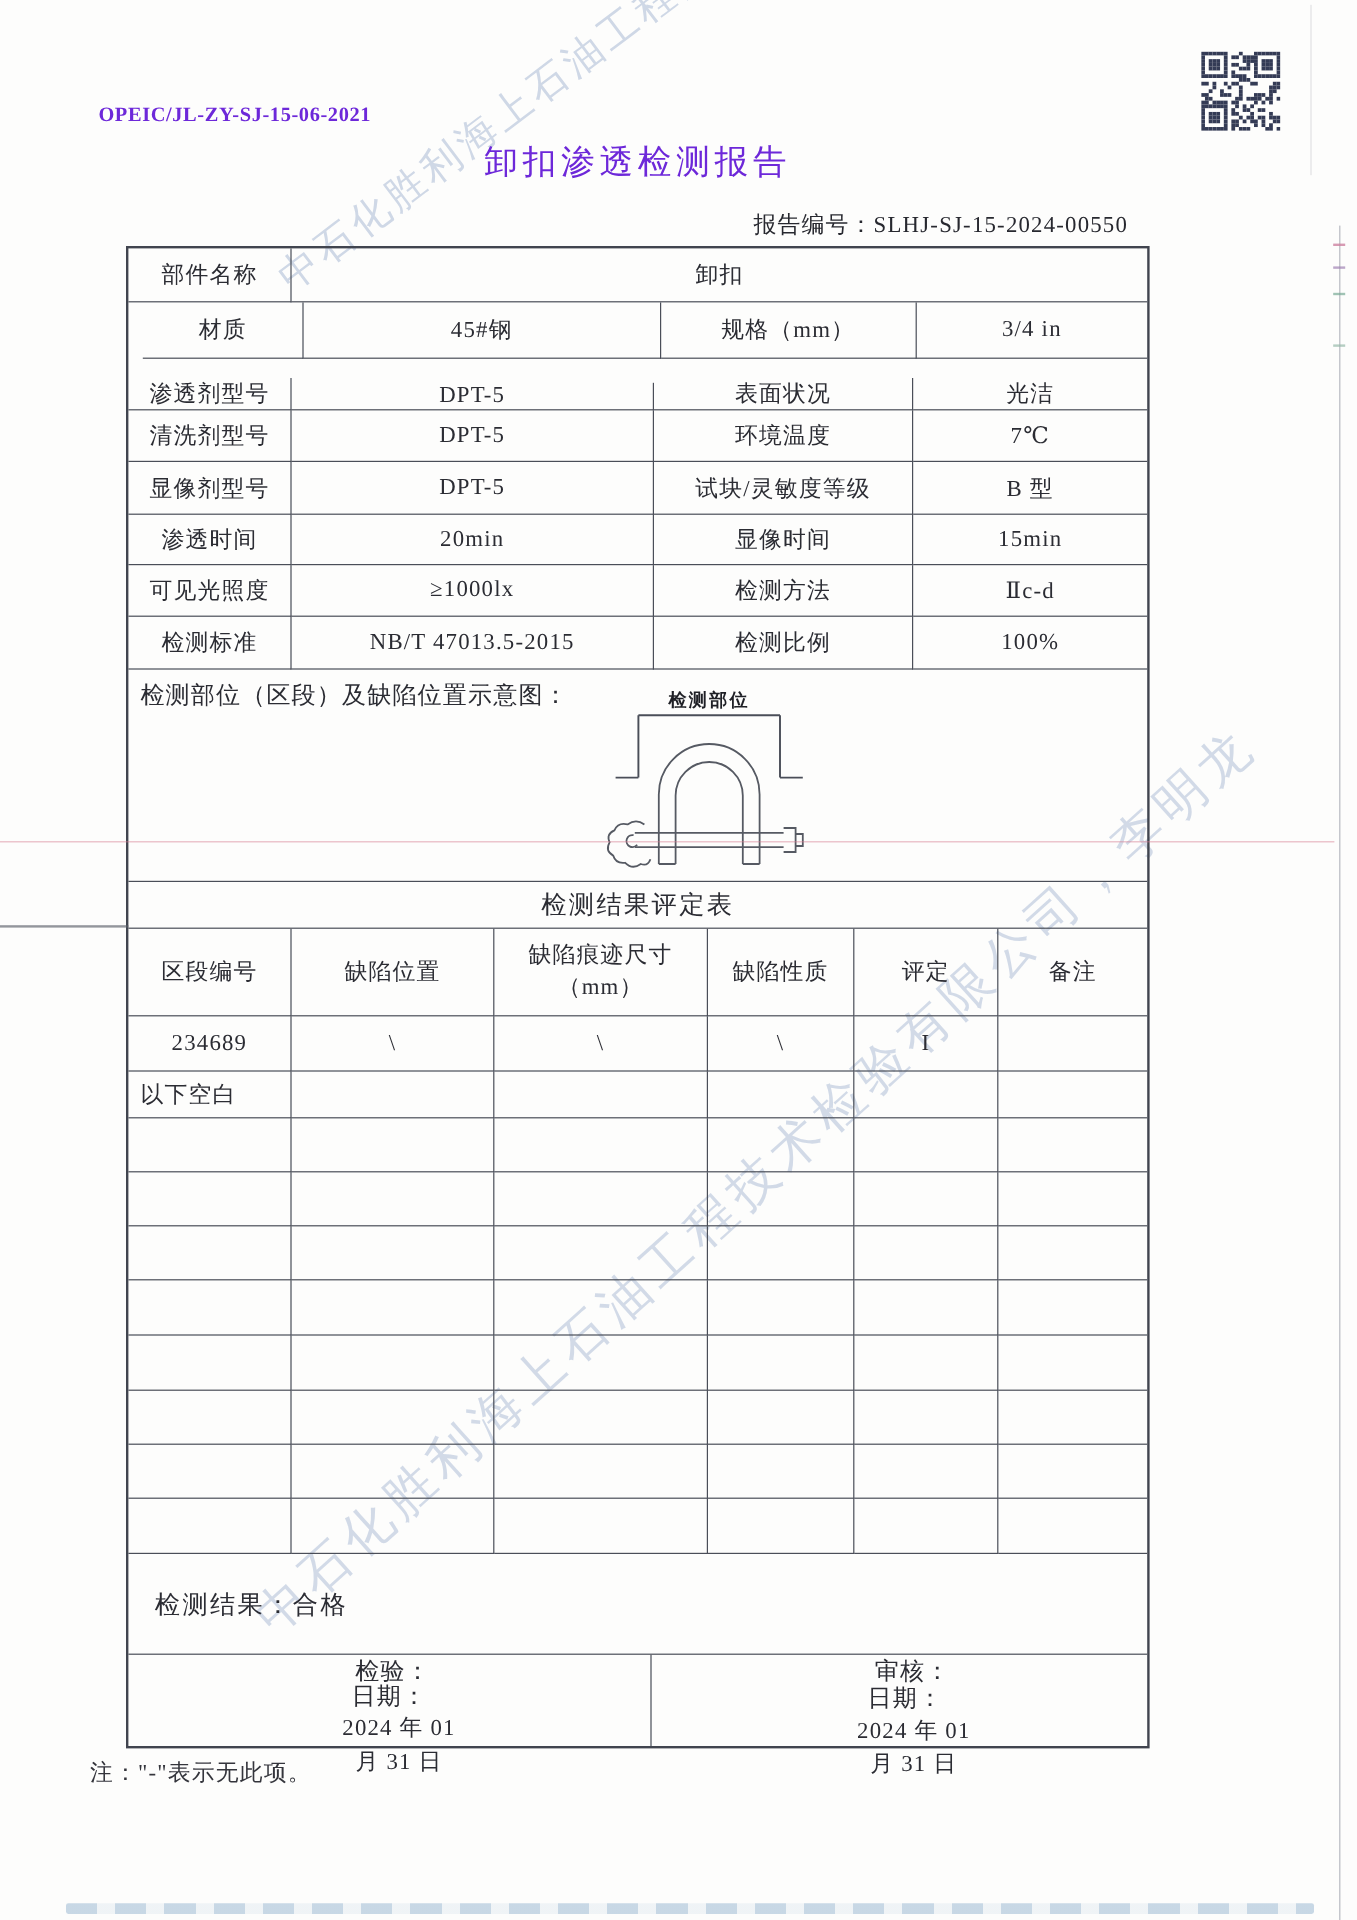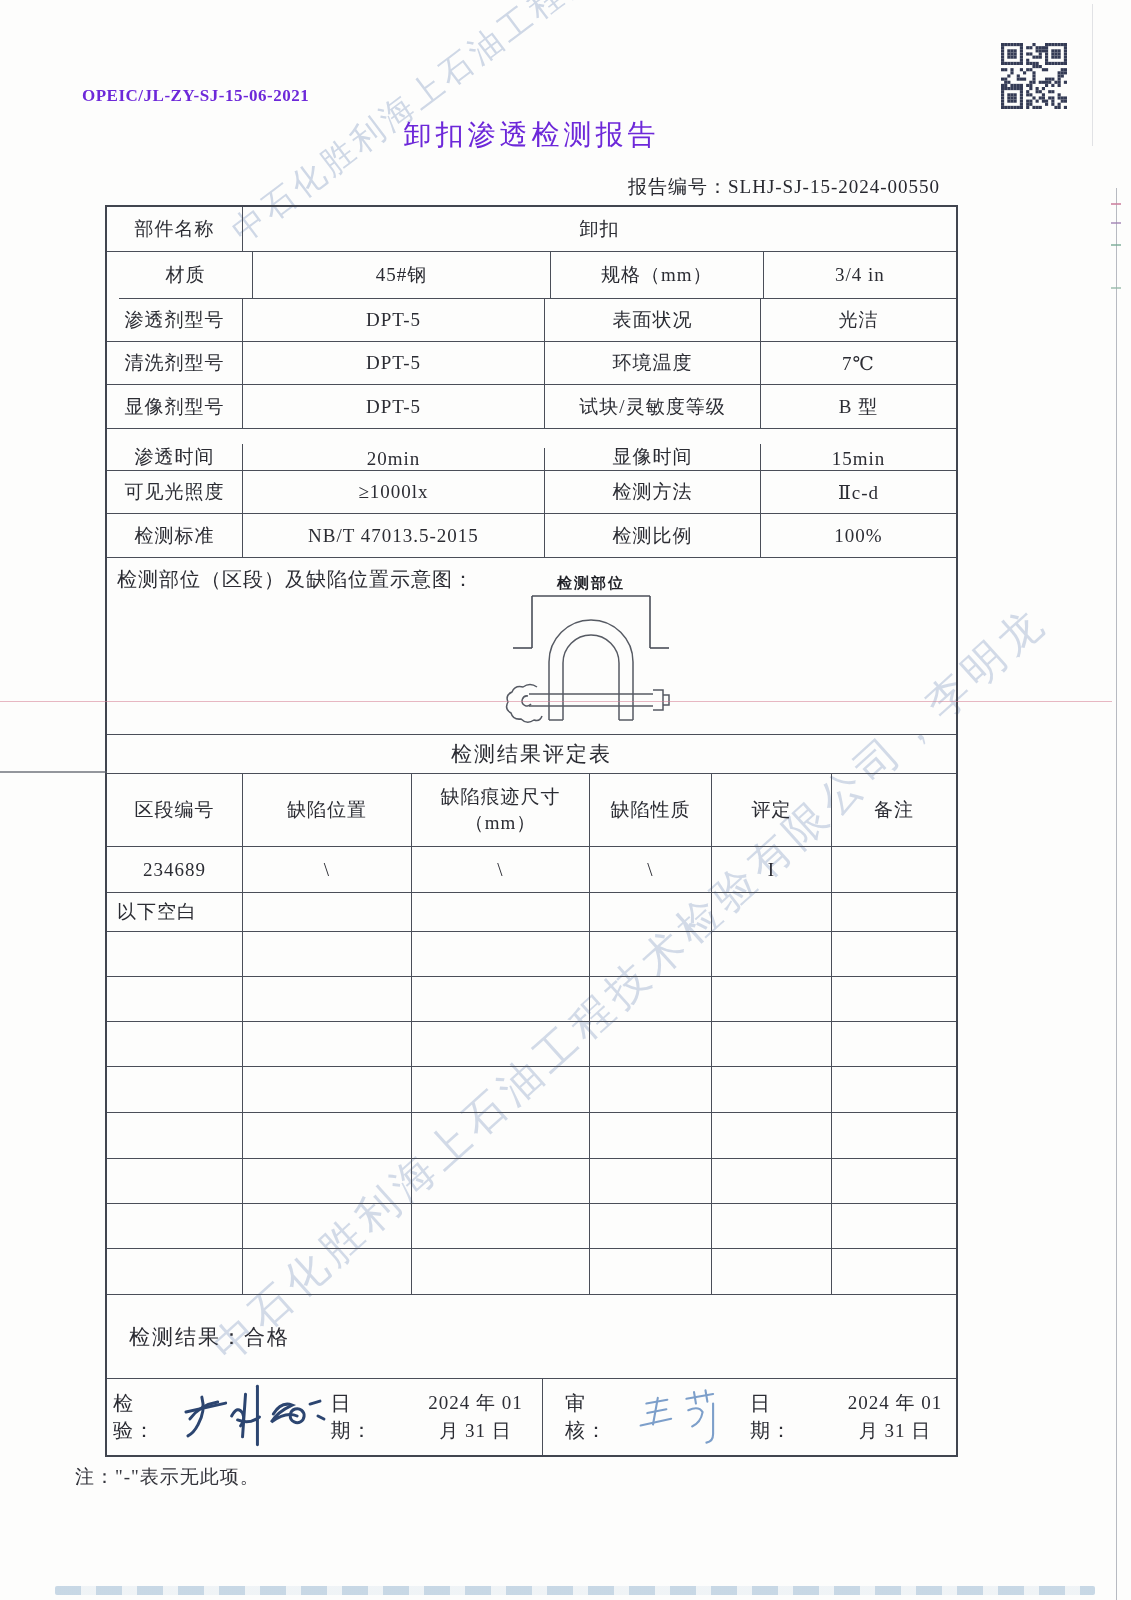--- a/index.html
+++ b/index.html
@@ -56,21 +56,21 @@
   
   .rw1{width:136px;}.rw2{width:169px;}.rw3{width:178px;}.rw4{width:122px;}.rw5{width:120px;}.rw6{width:124px;}
   
   .diagram-cell{position:relative;height:177px;border-bottom:1.5px solid var(--ln);box-sizing:border-box;}
   .diagram-caption{position:absolute;left:10px;top:8px;font-size:20px;letter-spacing:1px;}
   .sec-title{height:39px;display:flex;align-items:center;justify-content:center;font-size:21px;letter-spacing:2px;border-bottom:1.5px solid var(--ln);box-sizing:border-box;}
   
   .result-row{height:84px;display:flex;align-items:center;border-bottom:1.5px solid var(--ln);box-sizing:border-box;font-size:21px;letter-spacing:2px;padding-left:22px;}
   
   .signoff{display:flex;height:76px;}
-  .half{box-sizing:border-box;display:flex;align-items:center;height:100%;}
+  .half{box-sizing:border-box;display:flex;align-items:center;height:100%;flex-direction:column;}
   .half1{width:436px;border-right:1.5px solid var(--ln);}
   .half2{width:413px;}
   .sg-label{font-size:20px;letter-spacing:1px;}
   .date-block{font-size:19px;line-height:1.45;white-space:pre-line;text-align:center;letter-spacing:1px;}
   
   .footnote{left:75px;top:1464px;font-size:19px;letter-spacing:1px;color:#34353c;}
   .page-indicator{left:105px;top:1502px;width:853px;text-align:center;font-size:17px;letter-spacing:5px;color:#90a5bb;}
   
   .pink-line{left:0;top:701px;width:1112px;height:1px;background:rgba(213,125,145,0.55);}
   .left-stub{left:0;top:771px;width:107px;height:1.5px;background:rgba(90,95,105,0.65);}
@@ -329,39 +329,39 @@
       <div class="c iw1">部件名称</div>
       <div class="c iwspan last">卸扣</div>
     </div>
 
     <div class="trow" style="height:47px;padding-left:12px;">
       <div class="c iw1">材质</div>
       <div class="c iw2">45#钢</div>
       <div class="c iw3">规格（mm）</div>
       <div class="c iw4 last">3/4 in</div>
     </div>
-    <div class="trow" style="height:43px;">
+    <div class="trow" style="height:43px;align-items:flex-end;">
       <div class="c iw1">渗透剂型号</div>
       <div class="c iw2">DPT-5</div>
       <div class="c iw3">表面状况</div>
       <div class="c iw4 last">光洁</div>
     </div>
     <div class="trow" style="height:43px;">
       <div class="c iw1">清洗剂型号</div>
       <div class="c iw2">DPT-5</div>
       <div class="c iw3">环境温度</div>
       <div class="c iw4 last">7℃</div>
     </div>
     <div class="trow" style="height:44px;">
       <div class="c iw1">显像剂型号</div>
       <div class="c iw2">DPT-5</div>
       <div class="c iw3">试块/灵敏度等级</div>
       <div class="c iw4 last">B 型</div>
     </div>
-    <div class="trow" style="height:42px;align-items:flex-end;">
+    <div class="trow" style="height:42px;">
       <div class="c iw1">渗透时间</div>
       <div class="c iw2">20min</div>
       <div class="c iw3">显像时间</div>
       <div class="c iw4 last">15min</div>
     </div>
     <div class="trow" style="height:43px;">
       <div class="c iw1">可见光照度</div>
       <div class="c iw2">≥1000lx</div>
       <div class="c iw3">检测方法</div>
       <div class="c iw4 last">Ⅱc-d</div>

